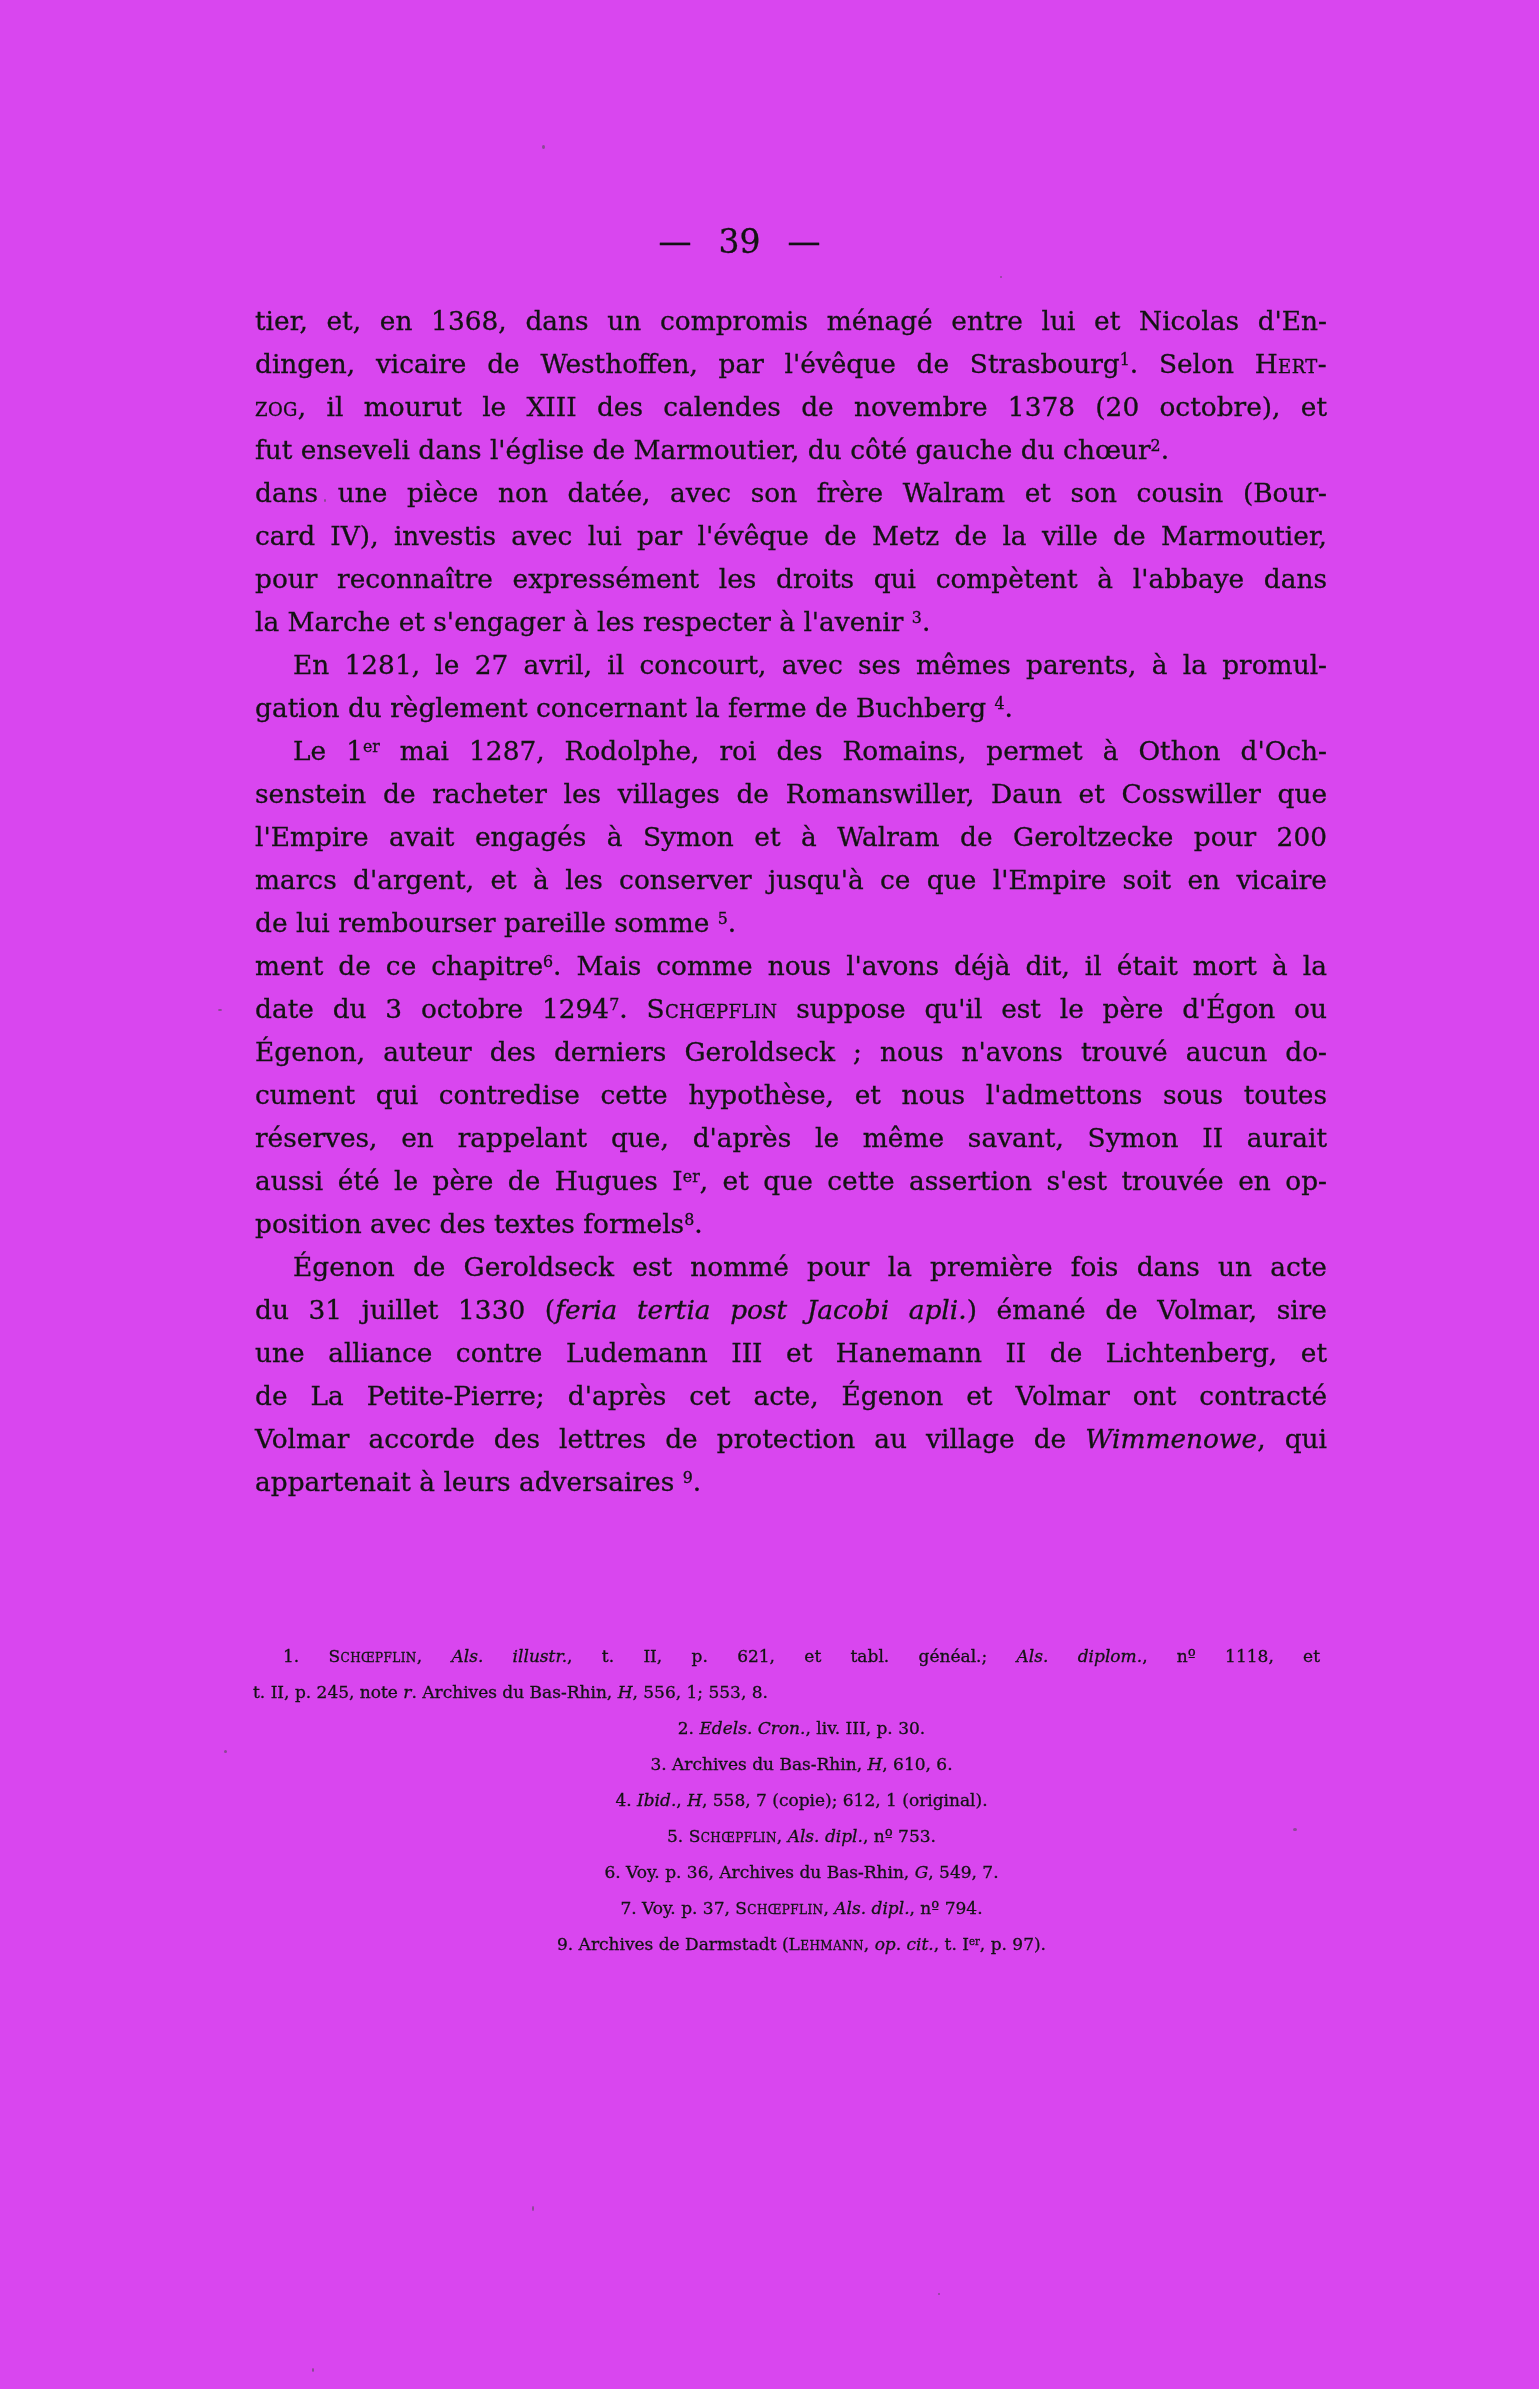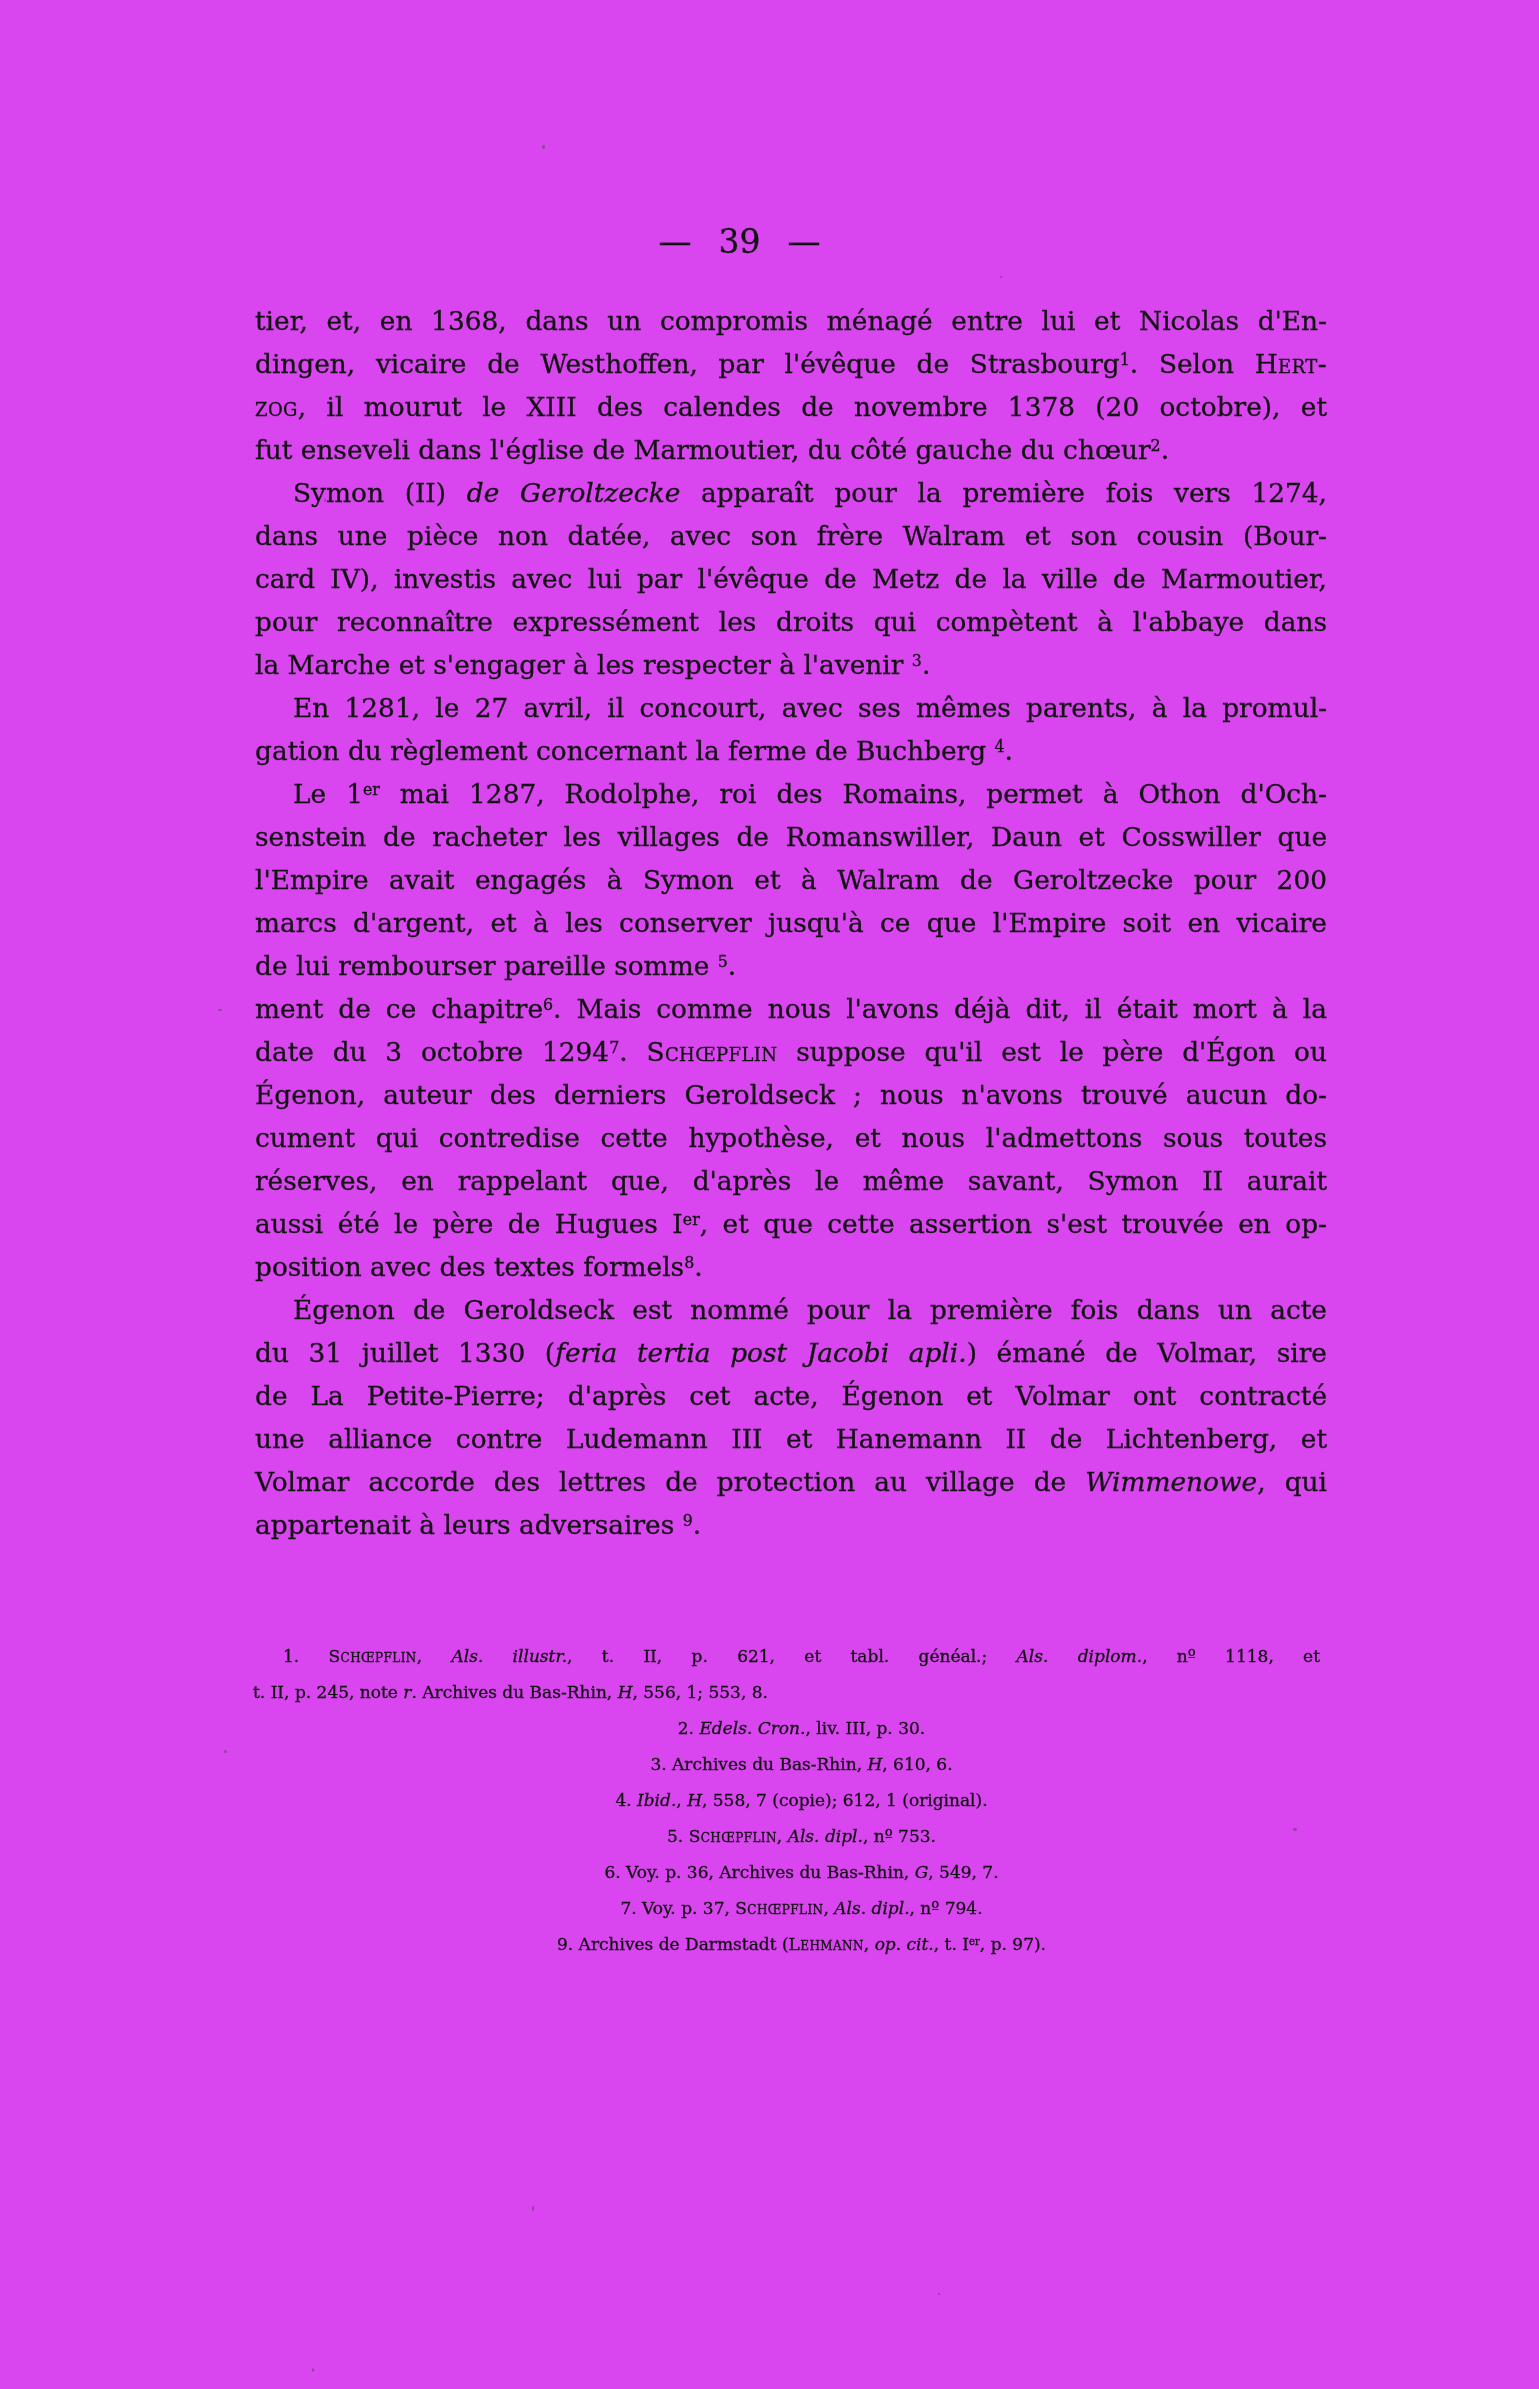--- a/index.html
+++ b/index.html
@@ -63,43 +63,42 @@
 <body>
 
 <div class="page">
   <div class="page-number">— 39 —</div>
 
   <div class="body-text" id="body-text">
       <div class="line just"><span>tier, et, en 1368, dans un compromis ménagé entre lui et Nicolas d'En-</span></div>
       <div class="line just"><span>dingen, vicaire de Westhoffen, par l'évêque de Strasbourg</span><span class="seg-sup">1</span><span>. Selon </span><span class="seg-sc">Hert-</span></div>
       <div class="line just"><span class="seg-sc">zog</span><span>, il mourut le XIII des calendes de novembre 1378 (20 octobre), et</span></div>
       <div class="line"><span>fut enseveli dans l'église de Marmoutier, du côté gauche du chœur</span><span class="seg-sup">2</span><span>.</span></div>
-      <div class="line just indent"><span>Symon (II) </span><span class="seg-i">de Geroltzecke</span><span> apparaît pour la première fois vers 1274,</span></div>
       <div class="line just"><span>dans une pièce non datée, avec son frère Walram et son cousin (Bour-</span></div>
       <div class="line just"><span>card IV), investis avec lui par l'évêque de Metz de la ville de Marmoutier,</span></div>
       <div class="line just"><span>pour reconnaître expressément les droits qui compètent à l'abbaye dans</span></div>
       <div class="line"><span>la Marche et s'engager à les respecter à l'avenir </span><span class="seg-sup">3</span><span>.</span></div>
       <div class="line just indent"><span>En 1281, le 27 avril, il concourt, avec ses mêmes parents, à la promul-</span></div>
       <div class="line"><span>gation du règlement concernant la ferme de Buchberg </span><span class="seg-sup">4</span><span>.</span></div>
       <div class="line just indent"><span>Le 1</span><span class="seg-sup">er</span><span> mai 1287, Rodolphe, roi des Romains, permet à Othon d'Och-</span></div>
       <div class="line just"><span>senstein de racheter les villages de Romanswiller, Daun et Cosswiller que</span></div>
       <div class="line just"><span>l'Empire avait engagés à Symon et à Walram de Geroltzecke pour 200</span></div>
       <div class="line just"><span>marcs d'argent, et à les conserver jusqu'à ce que l'Empire soit en vicaire</span></div>
       <div class="line"><span>de lui rembourser pareille somme </span><span class="seg-sup">5</span><span>.</span></div>
       <div class="line just"><span>ment de ce chapitre</span><span class="seg-sup">6</span><span>. Mais comme nous l'avons déjà dit, il était mort à la</span></div>
       <div class="line just"><span>date du 3 octobre 1294</span><span class="seg-sup">7</span><span>. </span><span class="seg-sc">Schœpflin</span><span> suppose qu'il est le père d'Égon ou</span></div>
       <div class="line just"><span>Égenon, auteur des derniers Geroldseck ; nous n'avons trouvé aucun do-</span></div>
       <div class="line just"><span>cument qui contredise cette hypothèse, et nous l'admettons sous toutes</span></div>
       <div class="line just"><span>réserves, en rappelant que, d'après le même savant, Symon II aurait</span></div>
       <div class="line just"><span>aussi été le père de Hugues I</span><span class="seg-sup">er</span><span>, et que cette assertion s'est trouvée en op-</span></div>
       <div class="line"><span>position avec des textes formels</span><span class="seg-sup">8</span><span>.</span></div>
       <div class="line just indent"><span>Égenon de Geroldseck est nommé pour la première fois dans un acte</span></div>
       <div class="line just"><span>du 31 juillet 1330 (</span><span class="seg-i">feria tertia post Jacobi apli.</span><span>) émané de Volmar, sire</span></div>
+      <div class="line just"><span>une alliance contre Ludemann III et Hanemann II de Lichtenberg, et</span></div>
       <div class="line just"><span>de La Petite-Pierre; d'après cet acte, Égenon et Volmar ont contracté</span></div>
-      <div class="line just"><span>une alliance contre Ludemann III et Hanemann II de Lichtenberg, et</span></div>
       <div class="line just"><span>Volmar accorde des lettres de protection au village de </span><span class="seg-i">Wimmenowe</span><span>, qui</span></div>
       <div class="line"><span>appartenait à leurs adversaires </span><span class="seg-sup">9</span><span>.</span></div>
     </div>
 
   <div class="footnotes" id="footnotes">
       <div class="line just indent"><span>1. </span><span class="seg-sc">Schœpflin</span><span>, </span><span class="seg-i">Als. illustr.</span><span>, t. II, p. 621, et tabl. généal.; </span><span class="seg-i">Als. diplom.</span><span>, nº 1118, et</span></div>
       <div class="line"><span>t. II, p. 245, note </span><span class="seg-i">r</span><span>. Archives du Bas-Rhin, </span><span class="seg-i">H</span><span>, 556, 1; 553, 8.</span></div>
       <div class="line indent"><span>2. </span><span class="seg-i">Edels. Cron.</span><span>, liv. III, p. 30.</span></div>
       <div class="line indent"><span>3. Archives du Bas-Rhin, </span><span class="seg-i">H</span><span>, 610, 6.</span></div>
       <div class="line indent"><span>4. </span><span class="seg-i">Ibid.</span><span>, </span><span class="seg-i">H</span><span>, 558, 7 (copie); 612, 1 (original).</span></div>

